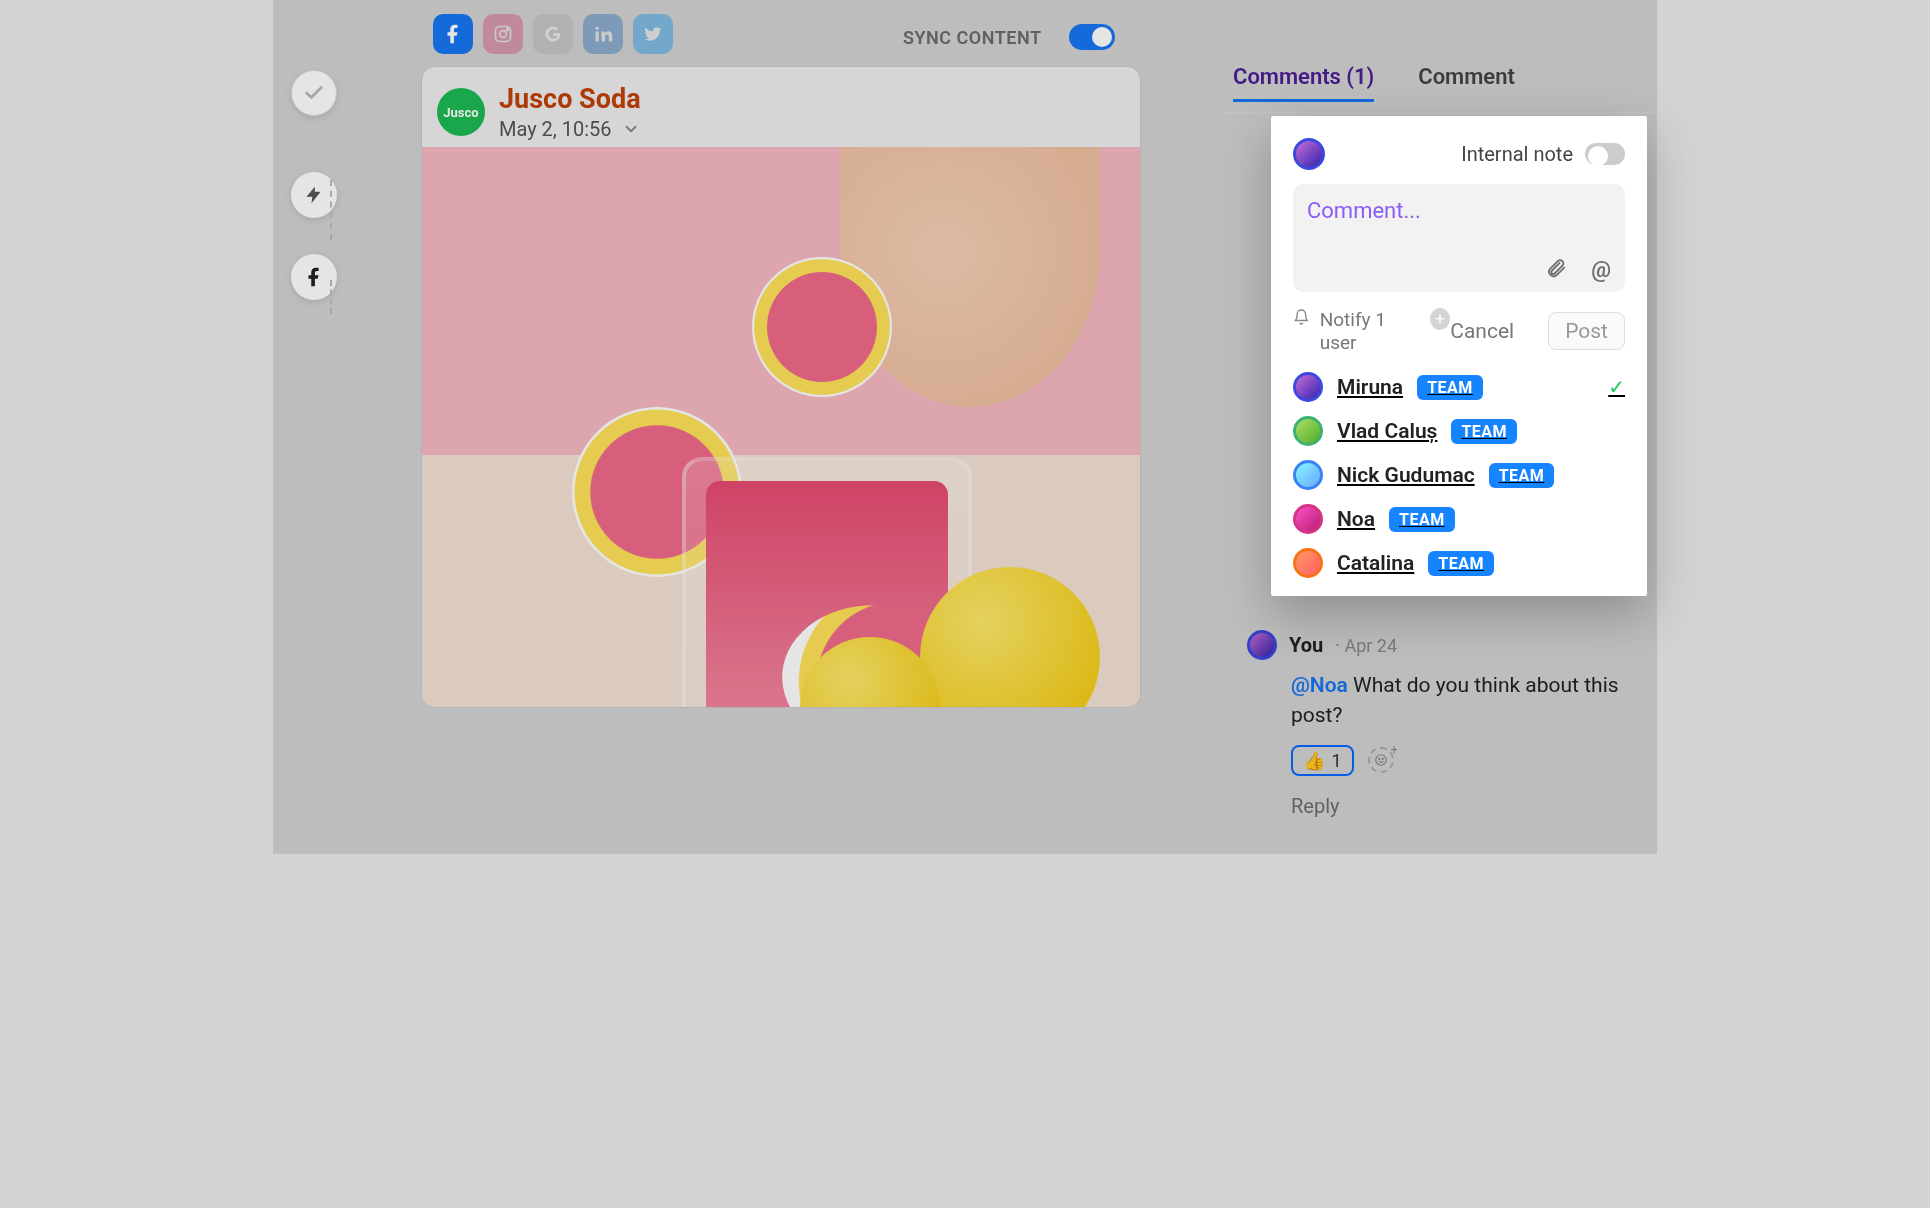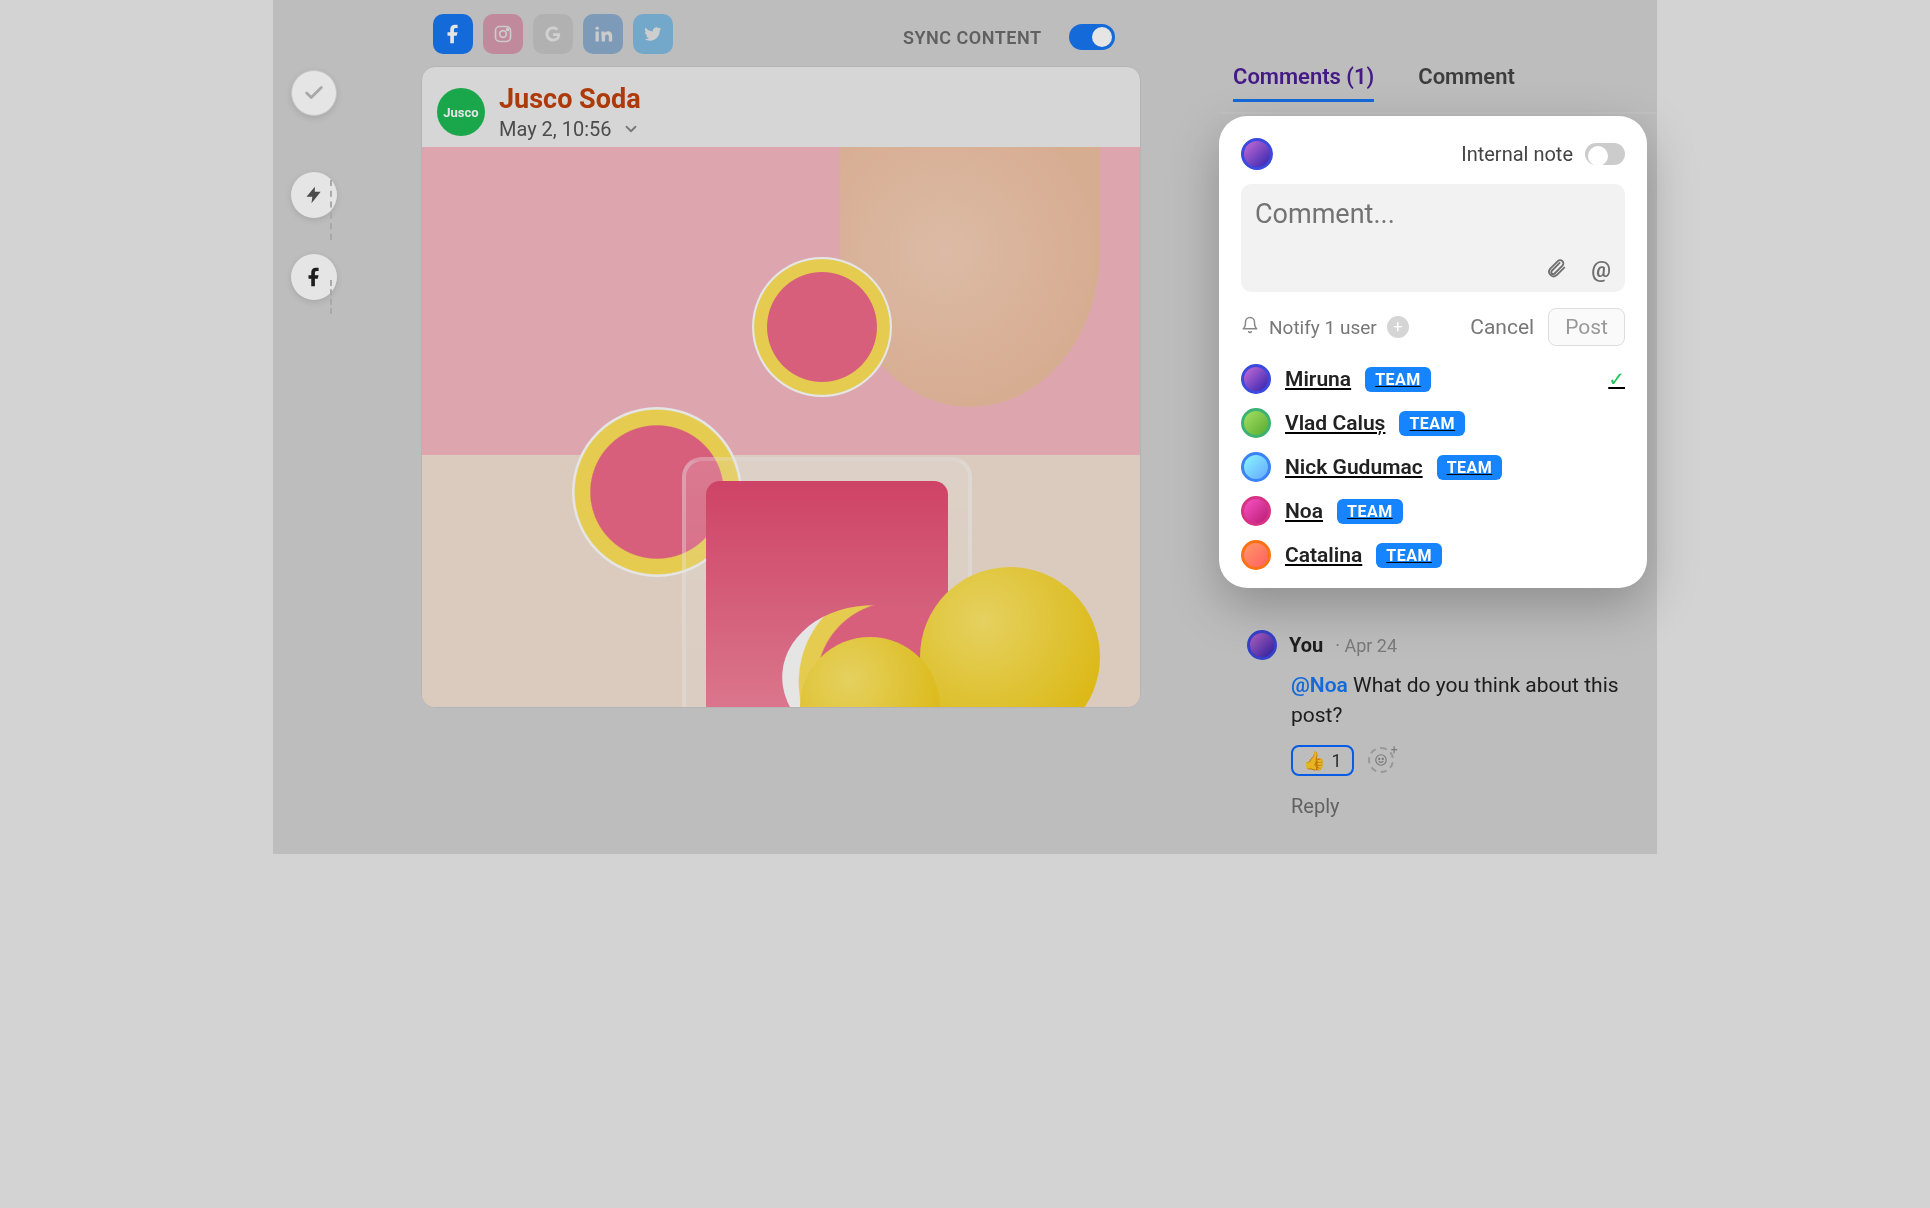--- a/index.html
+++ b/index.html
@@ -55,33 +55,33 @@
   .lemon.l1{width:180px;height:180px;right:40px;bottom:-40px;}
   .lemon.l2{width:140px;height:140px;right:200px;bottom:-70px;}
   .grapefruit{position:absolute;left:360px;bottom:-50px;width:230px;height:150px;border-radius:50%/60%;background:radial-gradient(circle,#f06a8a 0%,#f06a8a 58%,#ffe258 59%,#ffe258 71%,#fff 72%);transform:rotate(5deg);}
 
   
   .side{position:absolute;right:0;top:64px;width:436px;}
   .tabs{display:flex;gap:44px;padding:0 0 12px 12px;border-bottom:2px solid #d9d9d9;}
   .tab{font-size:22px;font-weight:600;color:#444;padding-bottom:10px;}
   .tab.active{color:#4c1d95;border-bottom:3px solid #1877f2;margin-bottom:-2px;}
 
-  .popover{position:absolute;right:10px;top:52px;width:428px;background:#fff;border-radius:28px;box-shadow:0 18px 50px rgba(0,0,0,.25);padding:22px 22px 18px;z-index:60;}
+  .popover{position:absolute;right:10px;top:52px;width:376px;background:#fff;border-radius:2px;box-shadow:0 18px 50px rgba(0,0,0,.25);padding:22px 22px 18px;z-index:60;}
   .pop-head{display:flex;align-items:center;justify-content:space-between;margin-bottom:14px;}
   .ava{width:32px;height:32px;border-radius:50%;background:#6b3fa0;border:3px solid #3b49df;}
   .ava.sm{width:30px;height:30px;}
   .note-row{display:flex;align-items:center;gap:12px;}
   .note-label{font-size:20px;color:#444;}
   .comment-box{background:#f2f2f2;border-radius:10px;height:108px;position:relative;padding:14px;}
-  .comment-box .ph{color:#737373;font-size:27px;margin-top:48px;}
+  .comment-box .ph{color:#8b5cf6;font-size:22px;margin-top:48px;}
   .box-actions{position:absolute;bottom:10px;right:14px;display:flex;gap:24px;color:#6f6f6f;font-size:22px;}
   .meta-row{display:flex;align-items:center;justify-content:space-between;margin-top:16px;color:#777;}
   .meta-left{display:flex;align-items:flex-start;gap:10px;font-size:19px;}
   .plus{width:22px;height:22px;border-radius:50%;background:#d5d5d5;color:#fff;display:inline-flex;align-items:center;justify-content:center;font-size:16px;line-height:1;}
-  .meta-right{display:flex;align-items:center;gap:14px;}
+  .meta-right{display:flex;align-items:center;gap:34px;}
   .cancel{font-size:21px;color:#777;}
   .post-btn{font-size:21px;color:#999;border:1px solid #ddd;background:#fafafa;border-radius:8px;padding:6px 16px;}
 
   .userlist{margin-top:18px;display:flex;flex-direction:column;gap:14px;text-decoration:underline;}
   .u-row{display:flex;align-items:center;gap:14px;}
   .u-row .ava{flex:0 0 30px;}
   .u-name{font-size:21px;font-weight:600;color:#222;}
   .badge{background:#1683ff;color:#fff;font-size:16px;font-weight:700;border-radius:6px;padding:3px 10px;letter-spacing:.5px;}
   .check{margin-left:auto;color:#22c55e;font-size:20px;}
 

